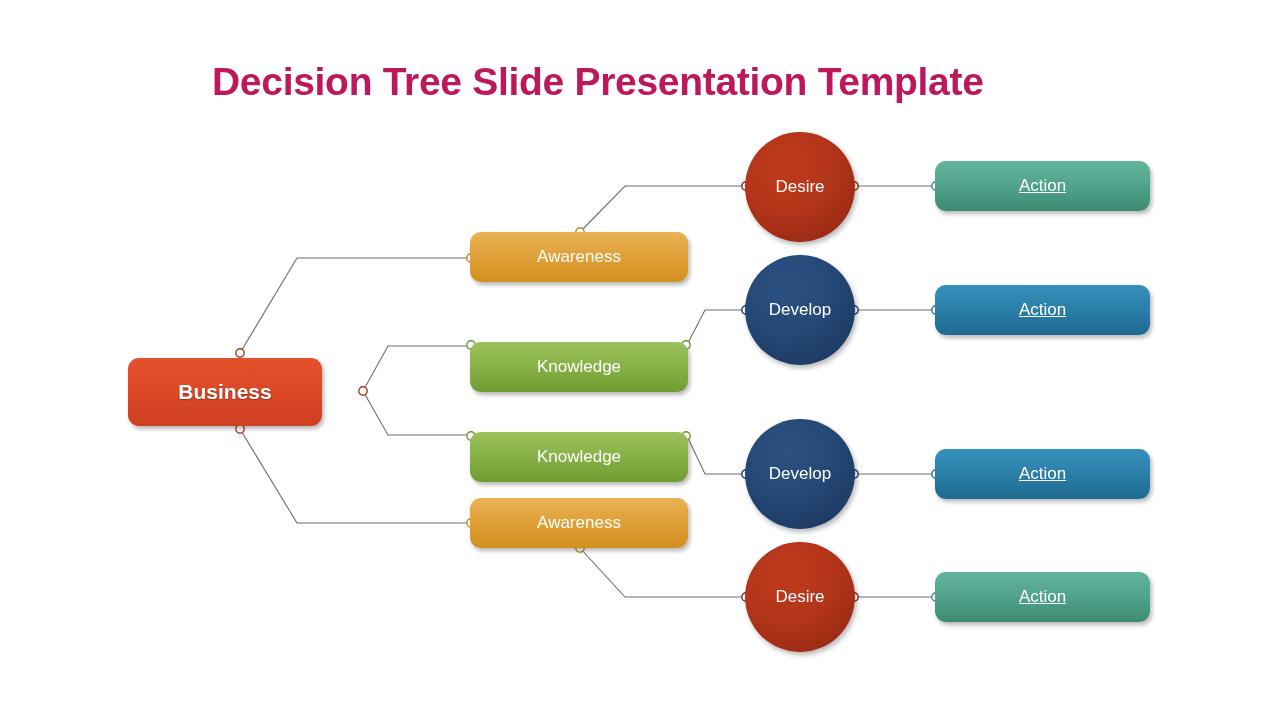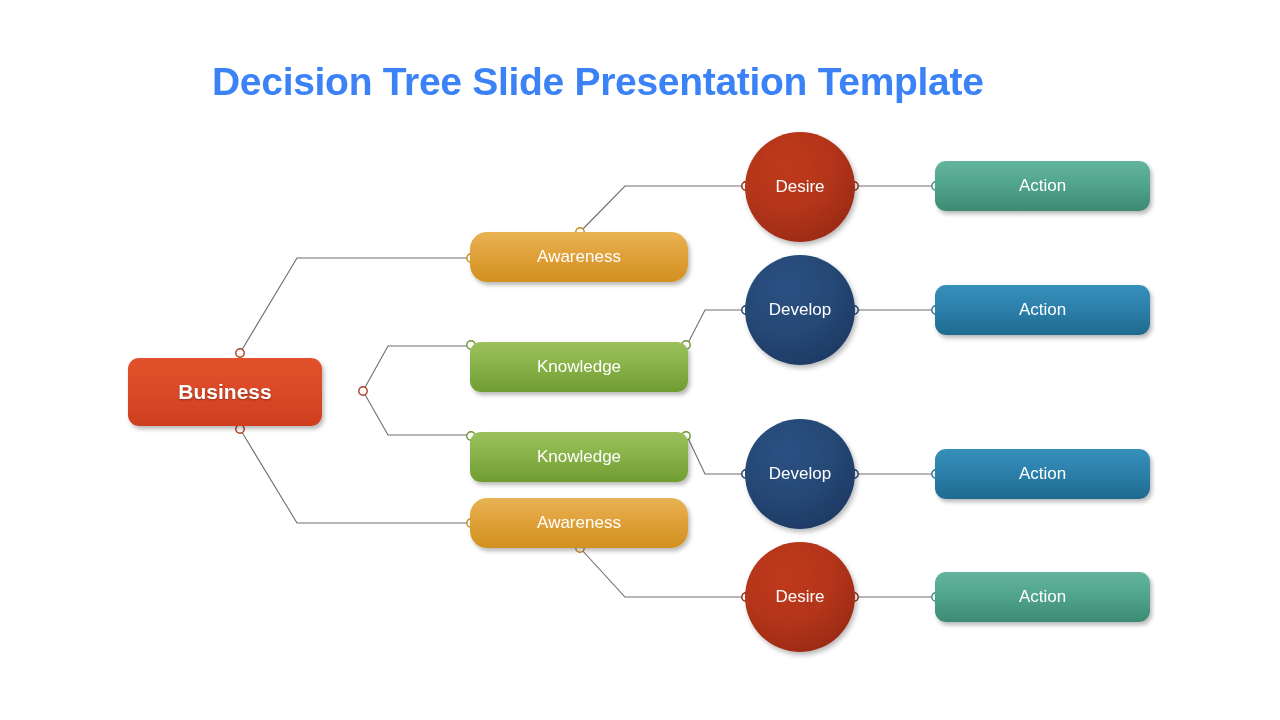--- a/index.html
+++ b/index.html
@@ -22,21 +22,21 @@
     height: 720px;
   }
 
   
   #title {
     position: absolute;
     left: 212px;
     top: 60px;
     font-size: 39px;
     font-weight: bold;
-    color: #3b82f6;
+    color: #be185d;
     letter-spacing: -0.3px;
     white-space: nowrap;
   }
 
   
   #connectors {
     position: absolute;
     left: 0;
     top: 0;
     width: 1280px;
@@ -90,21 +90,20 @@
 
   
   .mid {
     left: 470px;
     width: 218px;
     height: 50px;
     font-size: 17px;
   }
   .mid-orange {
     background: linear-gradient(to bottom, #e8b355 0%, #e0a13a 45%, #d2901f 100%);
-    border-radius: 17px;
   }
   .mid-green {
     background: linear-gradient(to bottom, #9bc05c 0%, #89b348 45%, #6f9c31 100%);
     margin-top: 21px;
   }
 
   
   .circ {
     left: 745px;
     width: 110px;
@@ -120,20 +119,21 @@
   .circ-navy {
     background: radial-gradient(circle at 38% 30%, #2b5183 0%, #254875 45%, #18325a 100%);
   }
 
   
   .act {
     left: 935px;
     width: 215px;
     height: 50px;
     font-size: 17px;
+    text-decoration: underline;
   }
   .act-teal {
     background: linear-gradient(to bottom, #63b49d 0%, #52a58d 45%, #3d8a73 100%);
   }
   .act-blue {
     background: linear-gradient(to bottom, #3690bb 0%, #2c81ab 45%, #1f6a8f 100%);
   }
 </style>
 </head>
 <body>

